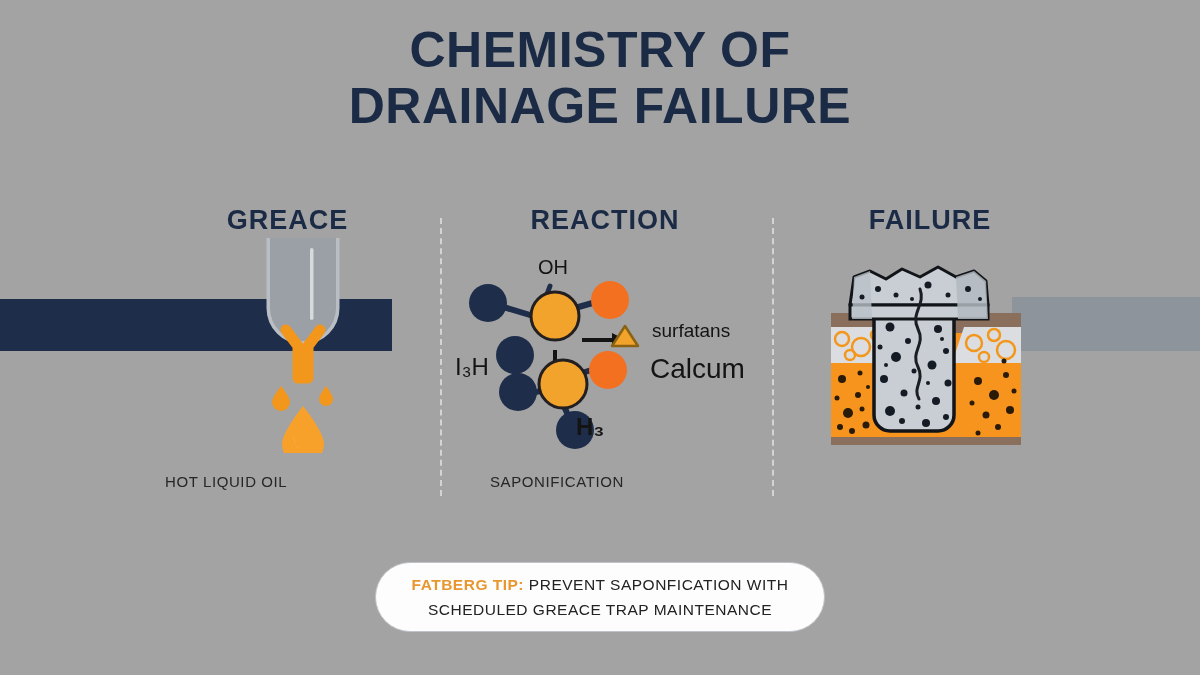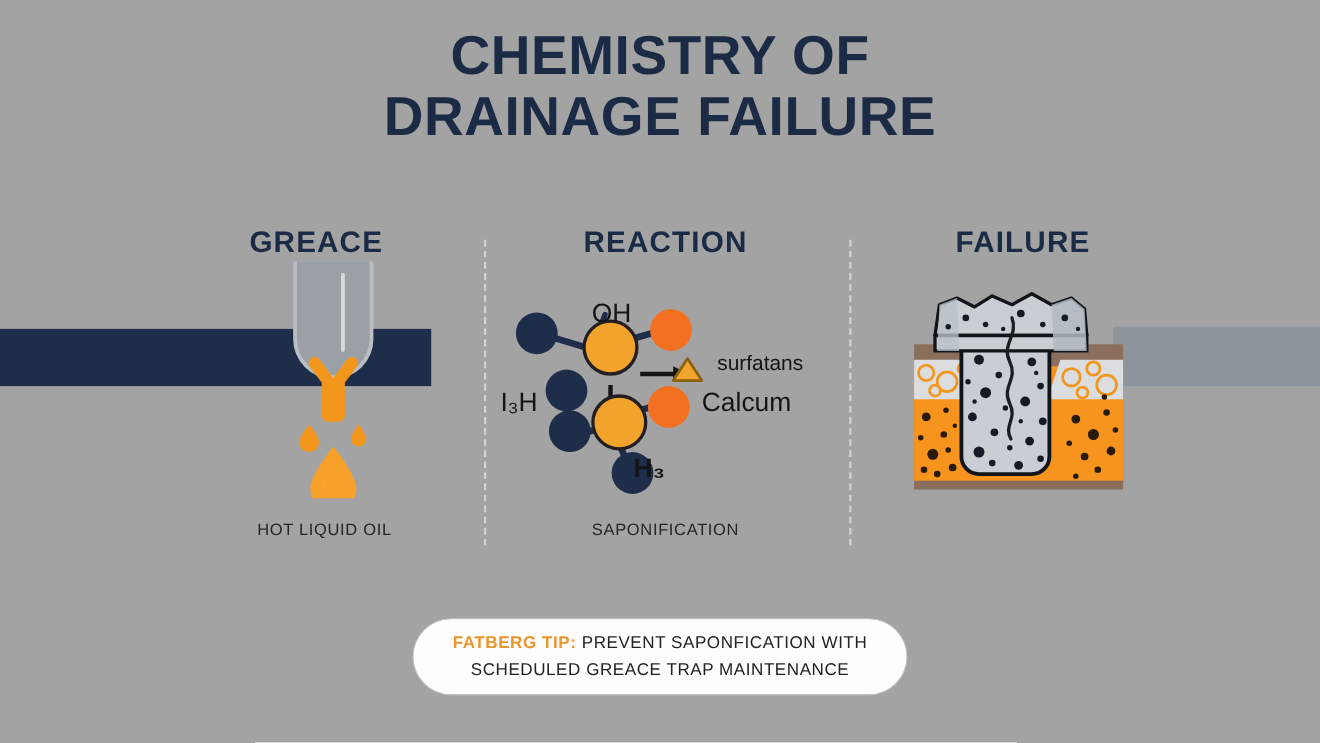--- a/index.html
+++ b/index.html
@@ -75,44 +75,44 @@
   .col-header.h1 { left: 180px;  top: 205px; width: 215px; }
   .col-header.h2 { left: 490px;  top: 205px; width: 230px; }
   .col-header.h3 { left: 830px;  top: 205px; width: 200px; }
 
   
   .caption {
     position: absolute;
     color: #262626;
     font-size: 15px;
     letter-spacing: 0.6px;
-    text-align: center;
+    text-align: left;
     line-height: 1.45;
   }
   .caption.c1 { left: 165px; top: 471px; width: 260px; }
   .caption.c2 { left: 490px; top: 471px; width: 230px; }
   .caption.c3 { left: 800px; top: 468px; width: 320px; }
   .caption .cline { display: block; }
 
   
   .input-art { position: absolute; left: 248px; top: 238px; width: 110px; height: 215px; }
 
   
   .reaction-art { position: absolute; left: 460px; top: 258px; width: 300px; height: 205px; }
   .mol-label {
     position: absolute;
     color: #141414;
     font-weight: normal;
     white-space: nowrap;
   }
-  .lbl-oh      { left: 78px;  top: -2px;  font-size: 24px; margin-top: 16px; }
+  .lbl-oh      { left: 78px;  top: -2px;  font-size: 20px; }
   .lbl-i3h     { left: -5px;  top: 95px;  font-size: 24px; }
   .lbl-h3      { left: 116px; top: 155px; font-size: 24px; font-weight: bold; }
   .lbl-surf    { left: 192px; top: 62px;  font-size: 19px; }
-  .lbl-calcium { left: 178px; top: 95px;  font-size: 24px; }
+  .lbl-calcium { left: 190px; top: 95px;  font-size: 28px; }
 
   
   .result-art { position: absolute; left: 828px; top: 255px; width: 196px; height: 195px; }
 
   
   .tip-pill {
     position: absolute;
     left: 375px;
     top: 562px;
     width: 450px;

